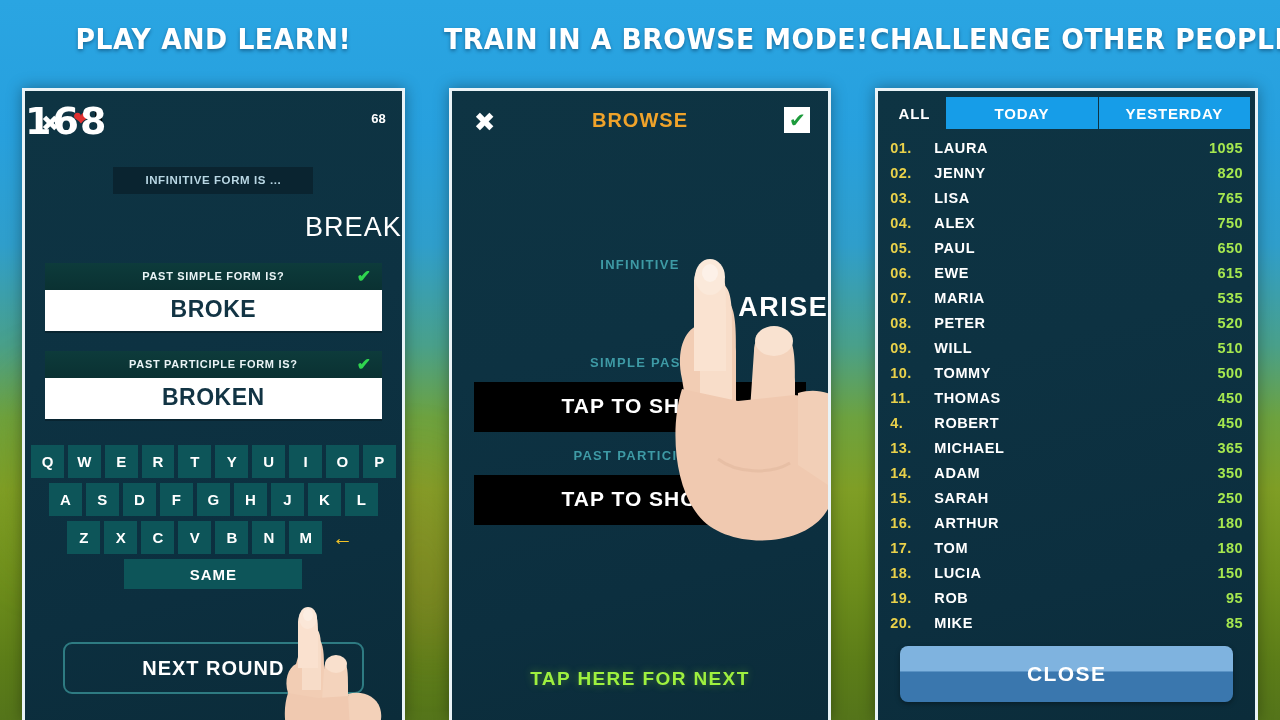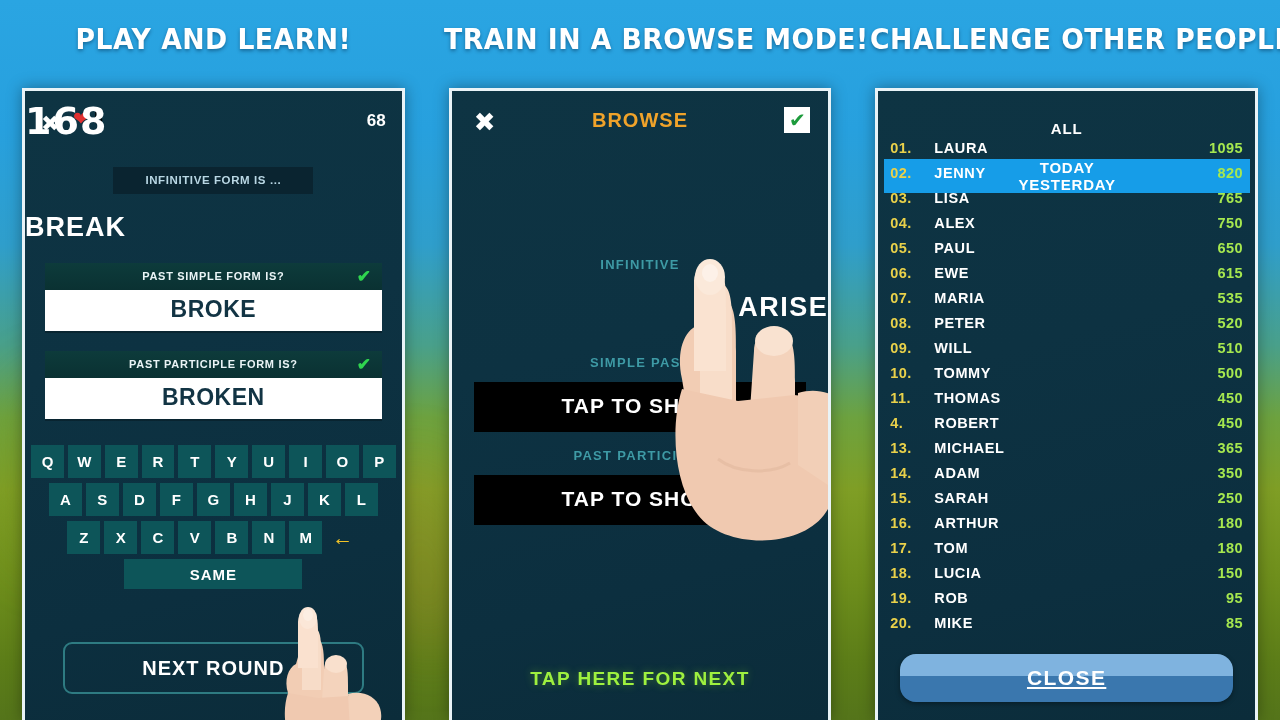--- a/index.html
+++ b/index.html
@@ -99,40 +99,40 @@
     position: absolute; left: 0; right: 0; top: 8px;
     text-align: left;
     color: #fff;
     font-size: 38px;
     font-weight: bold;
     letter-spacing: 1px;
     font-family: "DejaVu Sans", sans-serif;
   }
   .side-score {
     position: absolute; right: 16px; top: 20px;
-    color: #fff; font-size: 17px; font-weight: bold;
+    color: #fff; font-size: 13px; font-weight: bold;
   }
 
   .prompt-chip {
     margin: 4px auto 0;
     width: 200px;
     background: #0a2430;
     color: #b9d7e4;
     font-size: 11.5px;
     font-weight: bold;
     letter-spacing: .6px;
     text-align: center;
     padding: 7px 0 8px;
   }
   .verb-word {
     margin-top: 18px;
-    text-align: left;
+    text-align: right;
     color: #fff;
     font-size: 27px;
-    font-weight: bold;
+    font-weight: normal;
     letter-spacing: 1px;
   }
 
   .answer-group { margin: 20px 20px 0; }
   .answer-group + .answer-group { margin-top: 20px; }
   .ans-label-bar {
     position: relative;
     background: linear-gradient(to bottom, #0d3b3b, #0a3132);
     padding: 7px 0 8px;
     text-align: center;
@@ -232,47 +232,46 @@
   }
 
   
   .hand {
     position: absolute;
     pointer-events: none;
   }
   .hand svg { display:block; }
 
   
-  .lb-tabs { display: flex; height: 32px; margin: 6px 5px 4px; flex-direction: column; }
+  .lb-tabs { display: flex; height: 32px; margin: 6px 5px 4px; }
   .lb-tab {
     flex: 1;
     display: flex; align-items: center; justify-content: center;
     color: #fff; font-size: 15px; font-weight: bold; letter-spacing: .8px;
   }
   .lb-tab.t-all { flex: 0 0 62px; background: transparent; }
   .lb-tab.t-on { background: #169de8; border-left: 1px solid #0e3443; }
   .lb-rows { margin: 6px 12px 0; }
   .lb-row {
     display: flex; align-items: center;
     height: 25px;
     font-size: 14.5px; font-weight: bold;
   }
   .lb-rank { width: 44px; color: #e9d14a; letter-spacing: .4px; }
   .lb-name { flex: 1; color: #ffffff; letter-spacing: .6px; }
   .lb-score { color: #a6e84f; letter-spacing: .4px; }
   .close-btn {
     position: absolute; left: 22px; right: 22px; bottom: 18px;
-    height: 48px;
-    border-radius: 16px;
+    height: 56px;
+    border-radius: 8px;
     background: linear-gradient(to bottom, #7fb3df 0%, #7fb3df 45%, #3a77ae 46%, #3a77ae 100%);
     color: #fff;
     font-size: 21px; font-weight: bold; letter-spacing: 1.4px;
     display: flex; align-items: center; justify-content: center;
     box-shadow: 0 2px 5px rgba(0,0,0,.35);
-    text-decoration: underline;
   }
 </style>
 </head>
 <body>
 
 <div class="bg"></div>
 <div class="bg-blobs"></div>
 
 <div class="stage">
 

